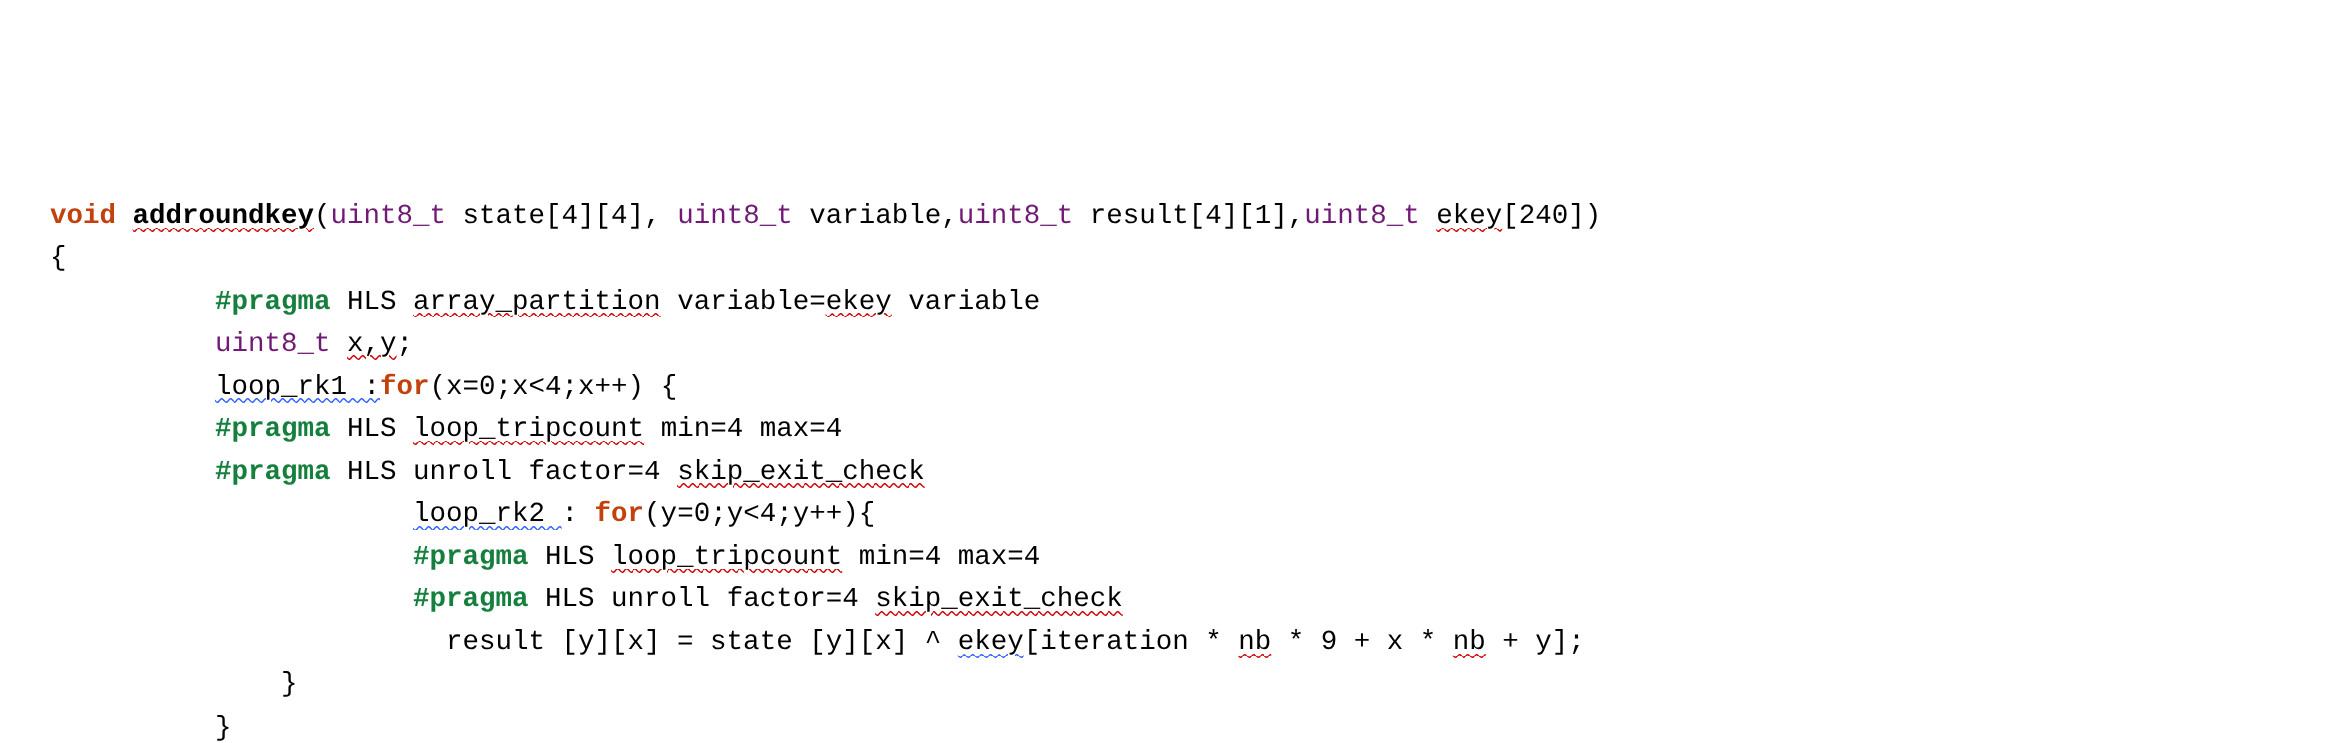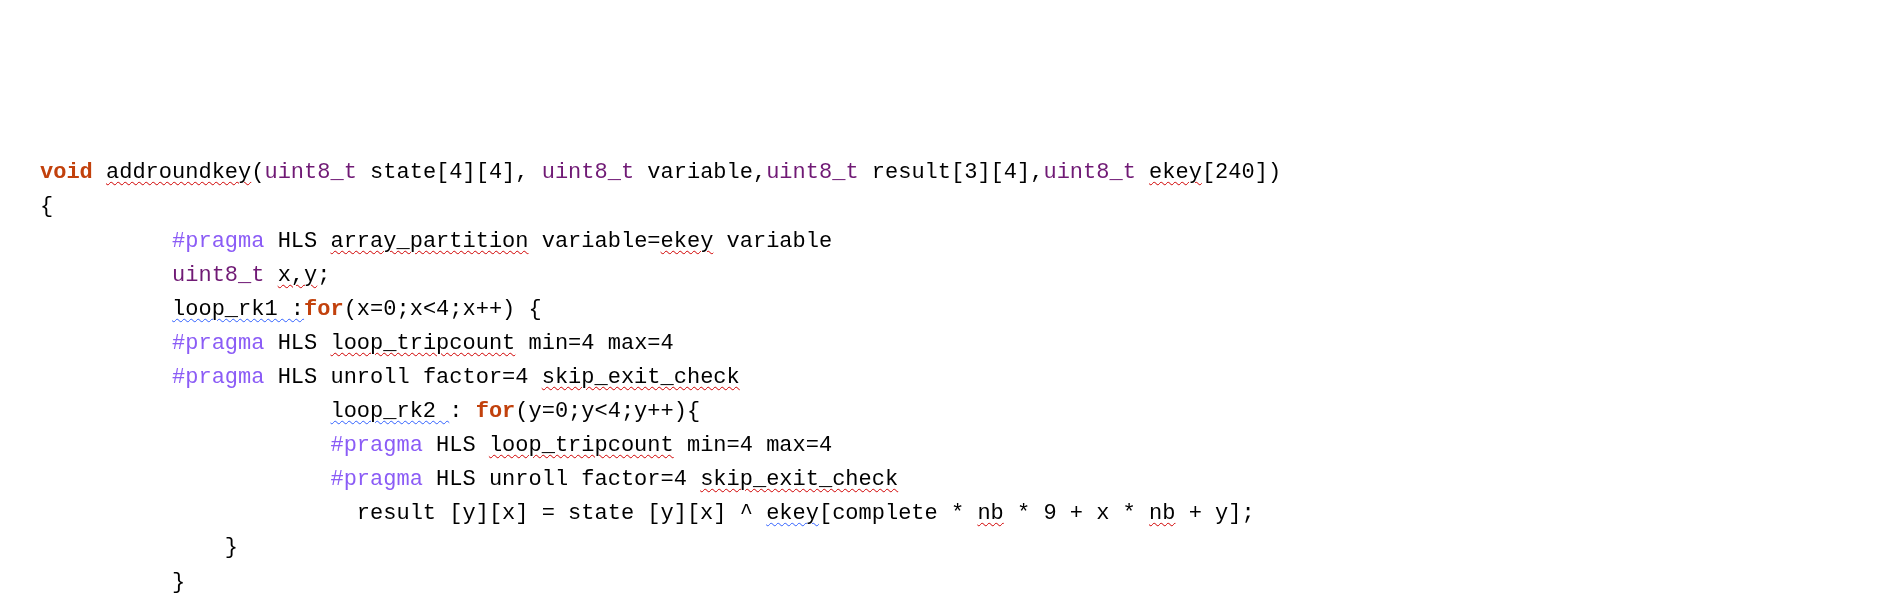--- a/index.html
+++ b/index.html
@@ -7,52 +7,52 @@
       padding: 20px 40px;
       background: #ffffff;
       font-family: Consolas, 'Courier New', monospace;
       font-size: 22px;
       line-height: 1.55;
       color: #000000;
       white-space: pre;
     }
     .kw { color: #c2410c; font-weight: bold; }
     .type { color: #701a75; }
-    .pragma { color: #8b5cf6; font-weight: normal; }
+    .pragma { color: #15803d; font-weight: bold; }
     .squiggle-red {
       text-decoration: underline wavy #d00000;
       text-decoration-thickness: 1px;
       text-underline-offset: 3px;
     }
     .squiggle-blue {
       text-decoration: underline wavy #3060ff;
       text-decoration-thickness: 1px;
       text-underline-offset: 3px;
     }
     .fn {
       text-decoration: underline wavy #d00000;
       text-decoration-thickness: 1px;
       text-underline-offset: 3px;
-      font-weight: normal;
+      font-weight: bold;
     }
   </style>
 </head>
 <body>
 
 
 
-<div><span class="kw">void</span> <span class="fn">addroundkey</span>(<span class="type">uint8_t</span><span> state[4][4], </span><span class="type">uint8_t</span><span> variable,</span><span class="type">uint8_t</span><span> result[3][4],</span><span class="type">uint8_t</span> <span class="squiggle-red">ekey</span><span>[240])</span>
+<div><span class="kw">void</span> <span class="fn">addroundkey</span>(<span class="type">uint8_t</span><span> state[4][4], </span><span class="type">uint8_t</span><span> variable,</span><span class="type">uint8_t</span><span> result[4][1],</span><span class="type">uint8_t</span> <span class="squiggle-red">ekey</span><span>[240])</span>
 <span>{</span>
 <span>          </span><span class="pragma">#pragma</span><span> HLS </span><span class="squiggle-red">array_partition</span><span> variable=</span><span class="squiggle-red">ekey</span><span> variable</span>
 <span>          </span><span class="type">uint8_t</span><span> </span><span class="squiggle-red">x,y</span><span>;</span>
 <span>          </span><span class="squiggle-blue">loop_rk1 :</span><span class="kw">for</span><span>(x=0;x&lt;4;x++) {</span>
 <span>          </span><span class="pragma">#pragma</span><span> HLS </span><span class="squiggle-red">loop_tripcount</span><span> min=4 max=4</span>
 <span>          </span><span class="pragma">#pragma</span><span> HLS unroll factor=4 </span><span class="squiggle-red">skip_exit_check</span>
 <span>                      </span><span class="squiggle-blue">loop_rk2 </span><span>: </span><span class="kw">for</span><span>(y=0;y&lt;4;y++){</span>
 <span>                      </span><span class="pragma">#pragma</span><span> HLS </span><span class="squiggle-red">loop_tripcount</span><span> min=4 max=4</span>
 <span>                      </span><span class="pragma">#pragma</span><span> HLS unroll factor=4 </span><span class="squiggle-red">skip_exit_check</span>
-<span>                        </span><span>result [y][x] = state [y][x] ^ </span><span class="squiggle-blue">ekey</span><span>[complete * </span><span class="squiggle-red">nb</span><span> * 9 + x * </span><span class="squiggle-red">nb</span><span> + y];</span>
+<span>                        </span><span>result [y][x] = state [y][x] ^ </span><span class="squiggle-blue">ekey</span><span>[iteration * </span><span class="squiggle-red">nb</span><span> * 9 + x * </span><span class="squiggle-red">nb</span><span> + y];</span>
 <span>              </span><span>}</span>
 <span>          </span><span>}</span>
 </div>
 
 
 
 
 </body></html>

